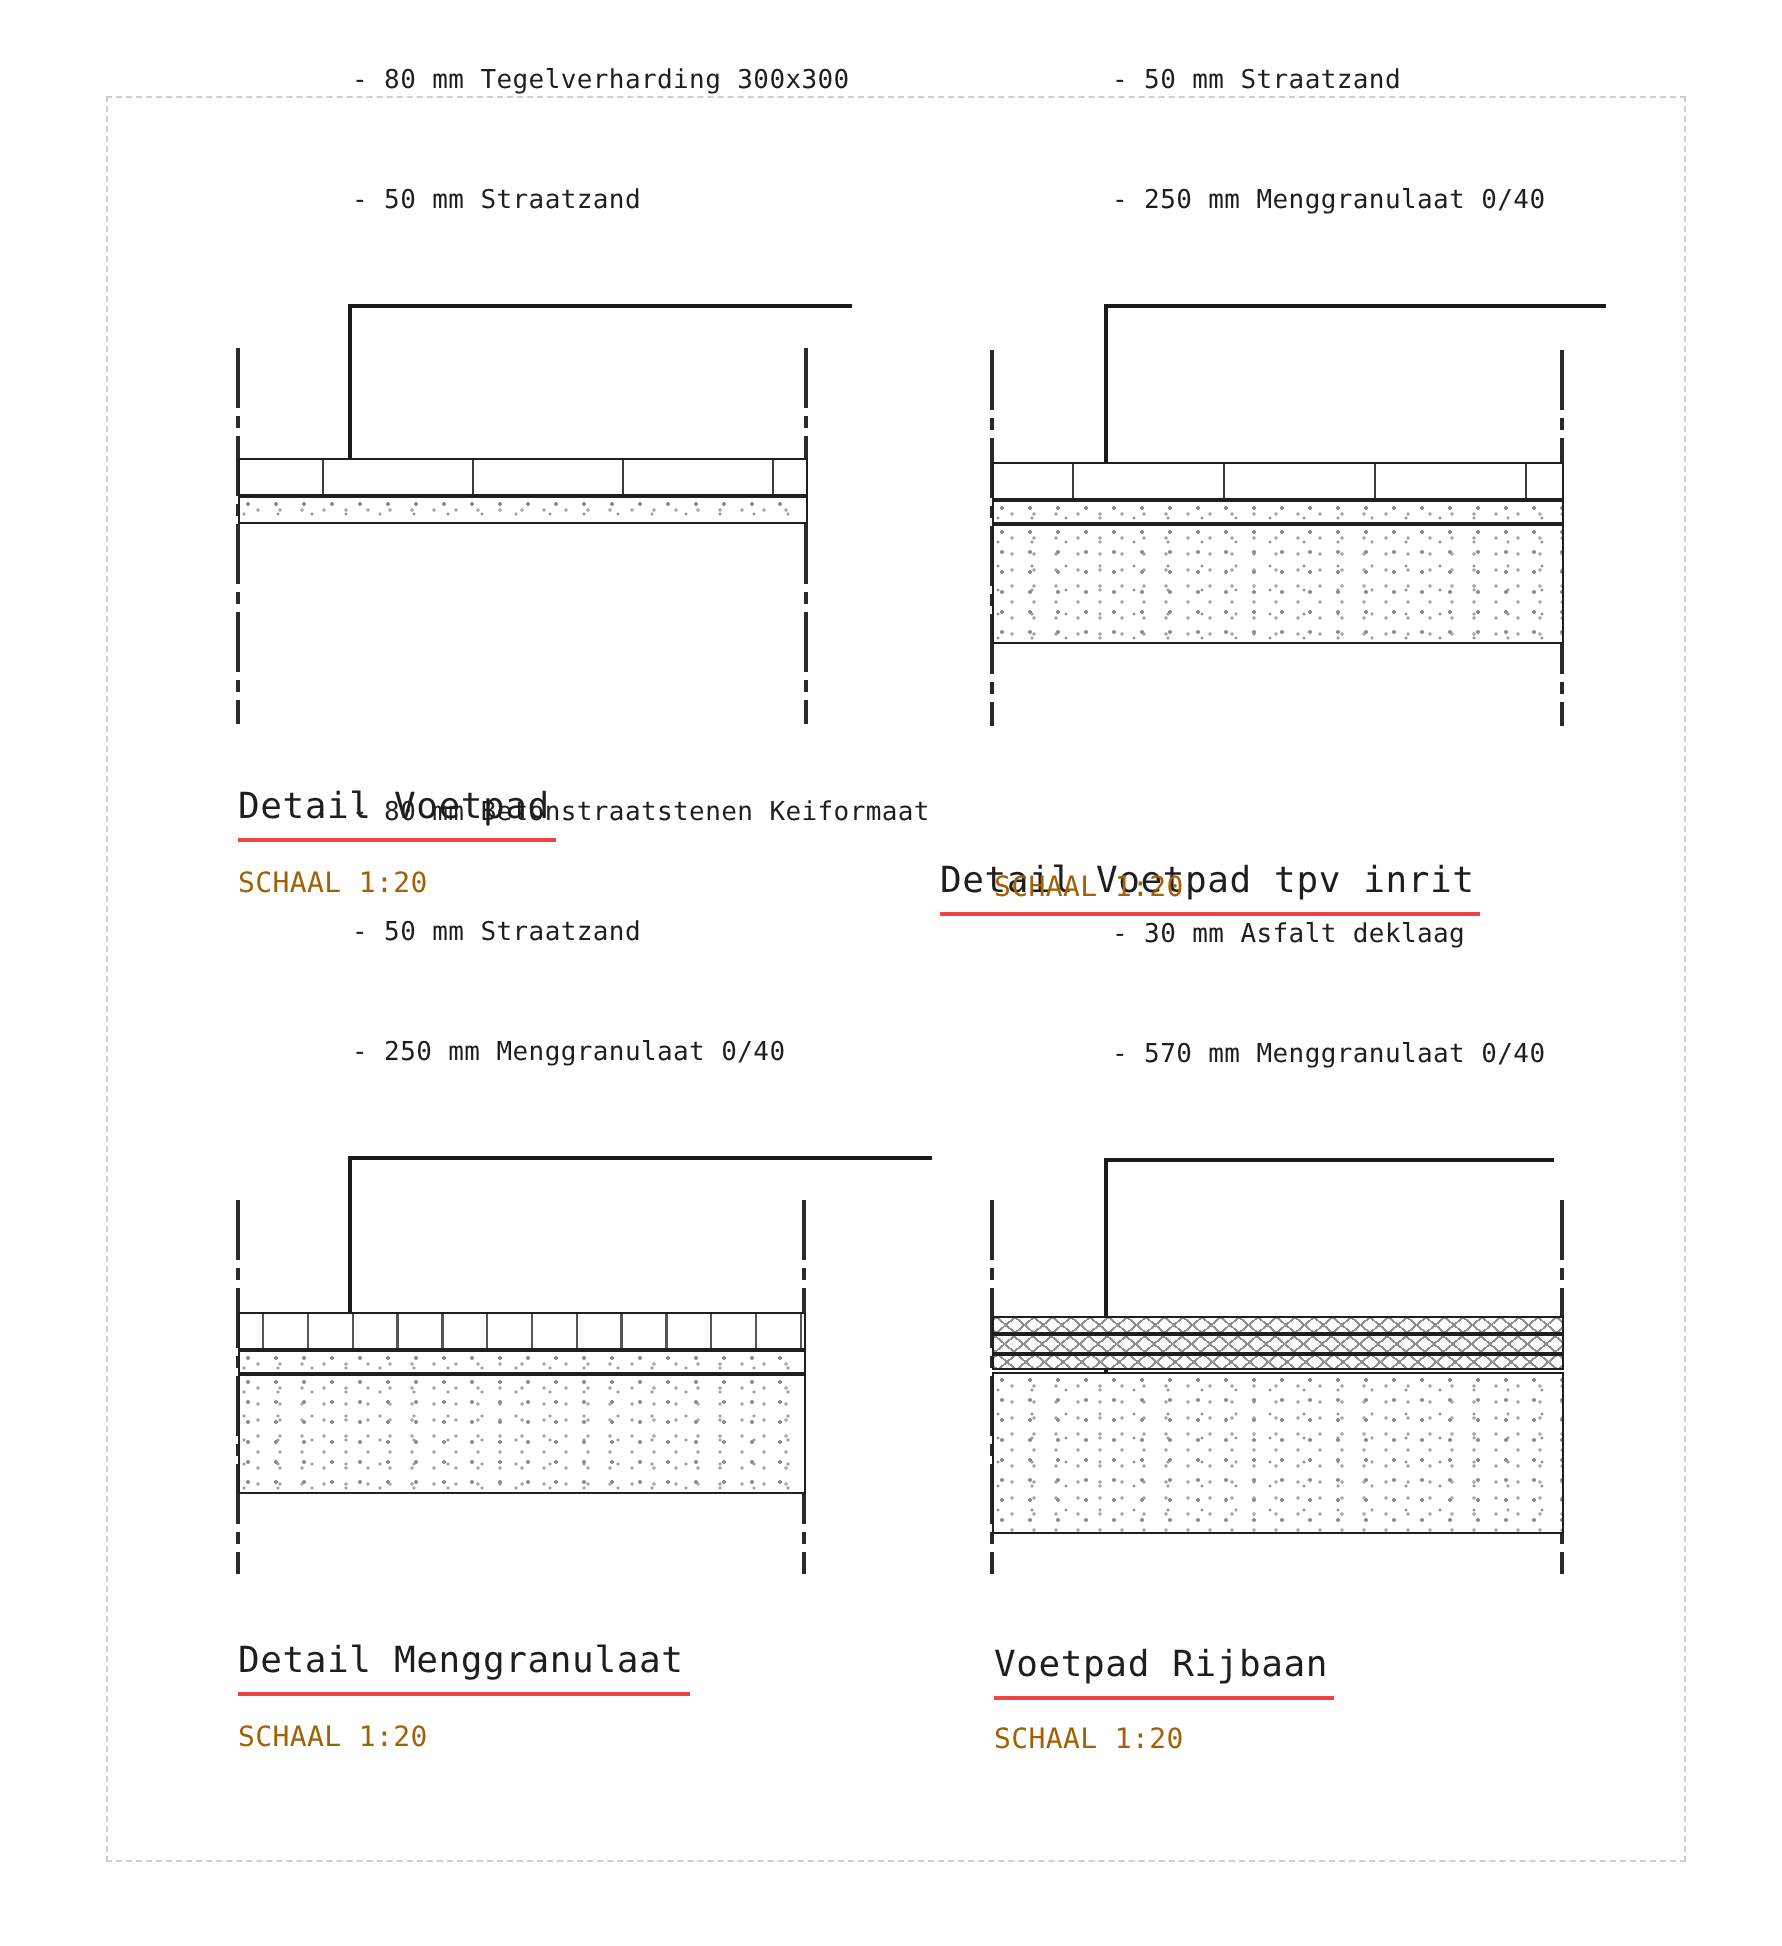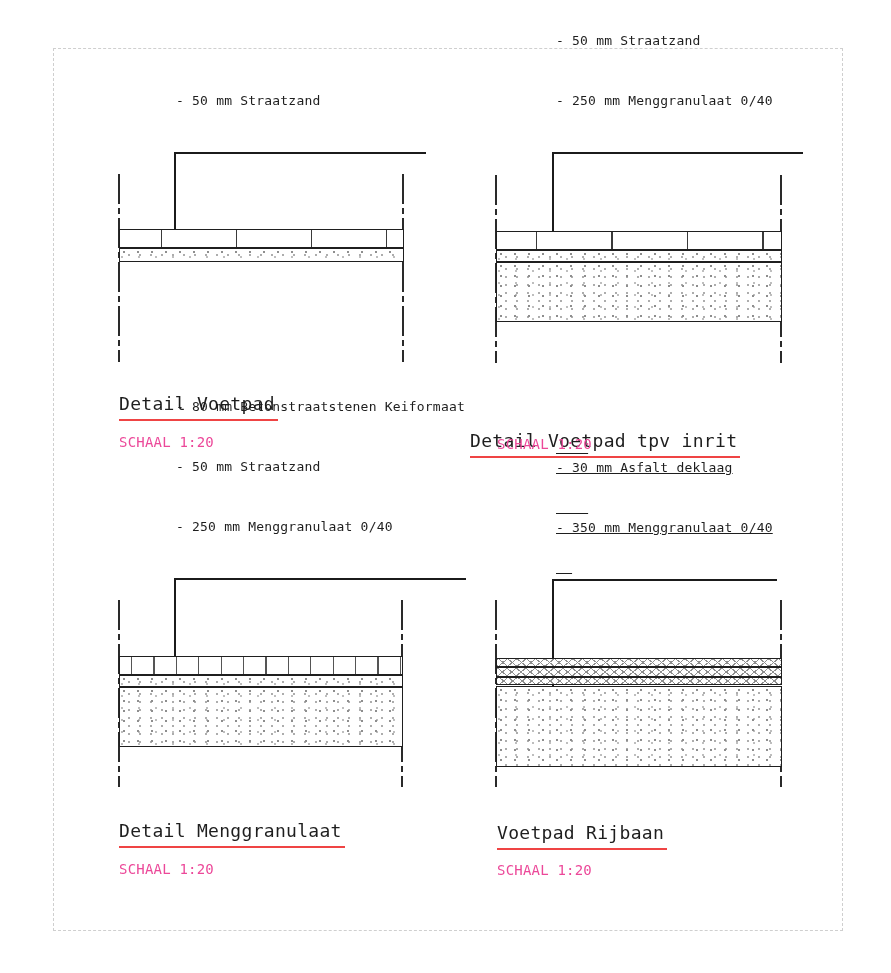--- a/index.html
+++ b/index.html
@@ -7,21 +7,21 @@
        font-family:"DejaVu Sans Mono", monospace;color:#1e1e1e;}
   .abs{position:absolute;box-sizing:border-box;}
 
   
   .page-border{border:1.5px dashed #cfcfcf;}
 
   
   .ann-block{font-size:13px;line-height:20px;white-space:pre;letter-spacing:0.2px;}
   .detail-title{font-size:18px;line-height:20px;white-space:pre;letter-spacing:0.3px;
                 display:inline-block;border-bottom:2px solid #ef4444;padding:0 3px 5px 0;}
-  .scale-label{font-size:14px;line-height:16px;white-space:pre;color:#ec4899;letter-spacing:0.2px;}
+  .scale-label{font-size:14px;line-height:16px;white-space:pre;color:#a16207;letter-spacing:0.2px;}
 
   
   .leader-h{height:1.6px;background:#1b1b1b;}
   .leader-v{width:1.6px;background:#1b1b1b;}
   .dot{width:8px;height:8px;border-radius:50%;background:#000;}
 
   
   .centerline{width:1.6px;
     background:repeating-linear-gradient(to bottom,
       #2a2a2a 0 30px, transparent 30px 34px,
@@ -48,20 +48,21 @@
       repeating-linear-gradient(40deg, #8f8f8f 0 1px, transparent 1px 6px),
       repeating-linear-gradient(140deg, #8f8f8f 0 1px, transparent 1px 6px);}
 </style>
 </head>
 <body>
 
 <div class="abs page-border" style="left:53px;top:48px;width:790px;height:883px;"></div>
 
 <div>
   <div class="abs ann-block" style="left:176px;bottom:822px;">
+    <div>- 80 mm Tegelverharding 300x300</div>
     <div>- 50 mm Straatzand</div>
   </div>
   <div class="abs leader-h" style="left:174px;top:152px;width:252px;"></div>
   <div class="abs leader-v" style="left:174px;top:152px;height:106px;"></div>
   <div class="abs dot" style="left:170px;top:236px;"></div>
   <div class="abs dot" style="left:170px;top:253px;"></div>
 
   <div class="abs centerline" style="left:118px;top:174px;height:188px;"></div>
   <div class="abs centerline" style="left:402px;top:174px;height:188px;"></div>
 
@@ -118,23 +119,23 @@
   <div class="abs layer stipple" style="left:119px;top:675px;width:284px;height:12px;"></div>
   <div class="abs layer stipple" style="left:119px;top:687px;width:284px;height:60px;"></div>
 
   <div class="abs" style="left:119px;top:821px;">
     <span class="detail-title">Detail Menggranulaat</span>
   </div>
   <div class="abs scale-label" style="left:119px;top:861px;">SCHAAL 1:20</div>
 </div>
 
 <div>
-  <div class="abs ann-block" style="left:556px;bottom:395px;text-decoration:underline;">
+  <div class="abs ann-block" style="left:556px;bottom:395px;">
     <div>- 30 mm Asfalt deklaag</div>
-    <div>- 350 mm Menggranulaat 0/40</div>
+    <div>- 570 mm Menggranulaat 0/40</div>
   </div>
   <div class="abs leader-h" style="left:552px;top:579px;width:225px;"></div>
   <div class="abs leader-v" style="left:552px;top:579px;height:147px;"></div>
   <div class="abs dot" style="left:548px;top:658px;"></div>
   <div class="abs dot" style="left:548px;top:667px;"></div>
   <div class="abs dot" style="left:548px;top:676px;"></div>
   <div class="abs dot" style="left:548px;top:721px;"></div>
 
   <div class="abs centerline" style="left:495px;top:600px;height:187px;"></div>
   <div class="abs centerline" style="left:780px;top:600px;height:187px;"></div>

